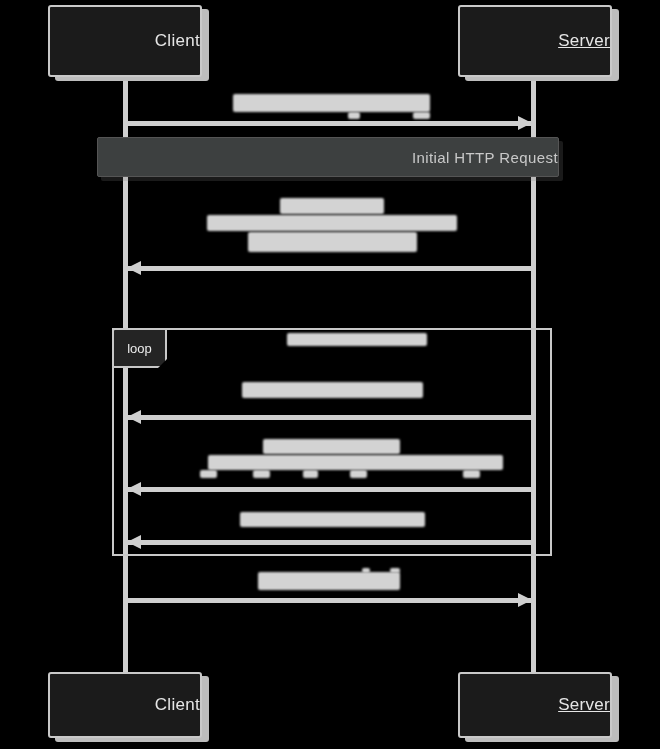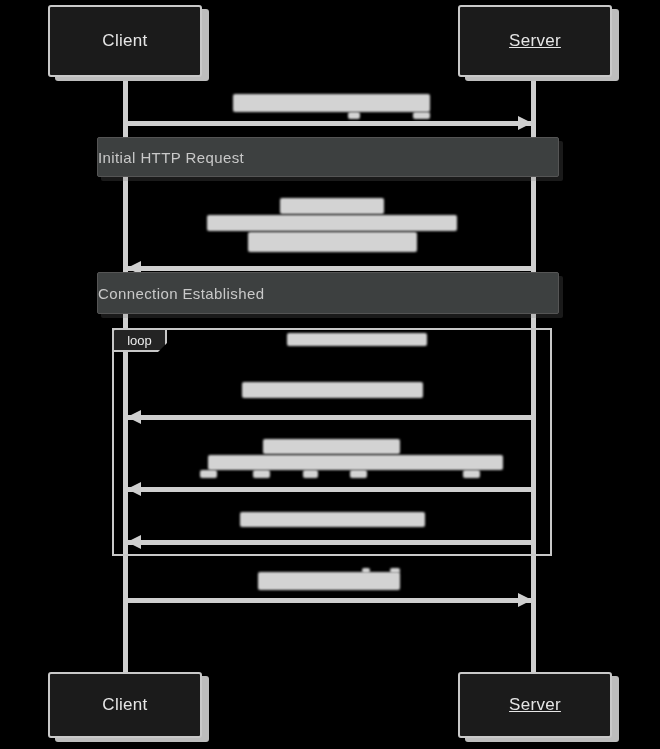--- a/index.html
+++ b/index.html
@@ -12,43 +12,43 @@
     position:relative;width:660px;height:749px;background:var(--background);
     font-family:"Liberation Sans",sans-serif;overflow:hidden;
   }
   .lifeline{position:absolute;width:5px;top:77px;height:595px;background:var(--line);}
   .lifeline.client{left:123px;}
   .lifeline.server{left:531px;}
   .actor{
     position:absolute;width:154px;background:var(--actor-fill);
     border:2px solid var(--actor-border);border-radius:3px;
     box-shadow:7px 4px 0 0 var(--actor-shadow);
-    display:flex;align-items:center;justify-content:center;
+    display:flex;align-items:center;justify-content:flex-end;
     color:var(--actor-text);font-size:17px;letter-spacing:.3px;box-sizing:border-box;
   }
   .actor.top{top:5px;height:72px;}
   .actor.bottom{top:672px;height:66px;}
   .actor.client{left:48px;}
   .actor.server{left:458px;text-decoration:underline;}
   .band{
     position:absolute;left:97px;width:462px;background:var(--band-fill);
     border:1px solid #555;border-radius:2px;box-sizing:border-box;
     box-shadow:4px 4px 0 rgba(120,120,120,.22);
-    display:flex;align-items:center;justify-content:flex-start;
+    display:flex;align-items:center;justify-content:flex-end;
     color:var(--band-text);font-size:15px;letter-spacing:.4px;
   }
   .band.b1{top:137px;height:40px;}
   .band.b2{top:272px;height:42px;}
   .band.b3{top:608px;height:43px;}
   .loop-box{
     position:absolute;left:112px;top:328px;width:440px;height:228px;
     border:2px solid var(--loop-border);box-sizing:border-box;background:transparent;
   }
   .loop-tab{
-    position:absolute;left:112px;top:328px;width:55px;height:24px;
+    position:absolute;left:112px;top:328px;width:55px;height:40px;
     background:var(--loop-tab-fill);border:2px solid var(--loop-border);box-sizing:border-box;
     border-radius:3px 0 0 0;
     clip-path:polygon(0 0,100% 0,100% calc(100% - 9px),calc(100% - 9px) 100%,0 100%);
     display:flex;align-items:center;justify-content:center;
     color:var(--loop-tab-text);font-size:13px;
   }
   .blob{position:absolute;background:var(--redacted-blob);border-radius:2px;filter:blur(1px);}
   .arrow{position:absolute;left:128px;width:403px;height:5px;background:var(--line);}
   .arrow .head{position:absolute;top:-5px;width:0;height:0;border-top:7px solid transparent;border-bottom:7px solid transparent;}
   .arrow.right .head{right:-1px;border-left:14px solid var(--line);}
@@ -104,23 +104,20 @@
     </div>
 
   <div class="loop-box"></div>
   <div class="loop-tab">
     <span>loop</span>
   </div>
 
   <div class="band b1">
     <span>Initial HTTP Request</span>
   </div>
-  <div class="band b2">
-    <span>Connection Established</span>
-  </div>
 
   <div class="actor top client">
     <span>Client</span>
   </div>
   <div class="actor top server">
     <span>Server</span>
   </div>
   <div class="actor bottom client">
     <span>Client</span>
   </div>

